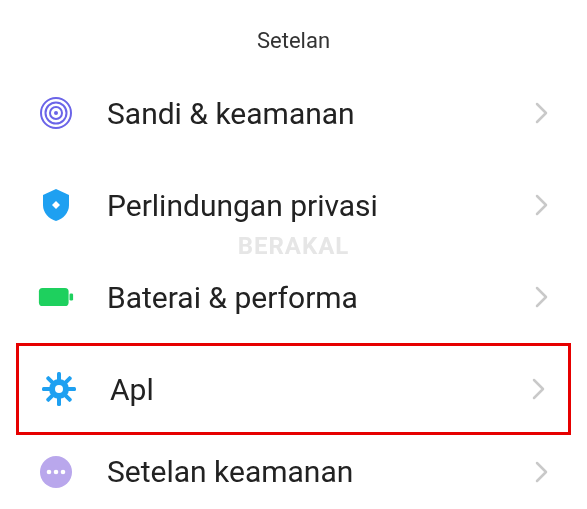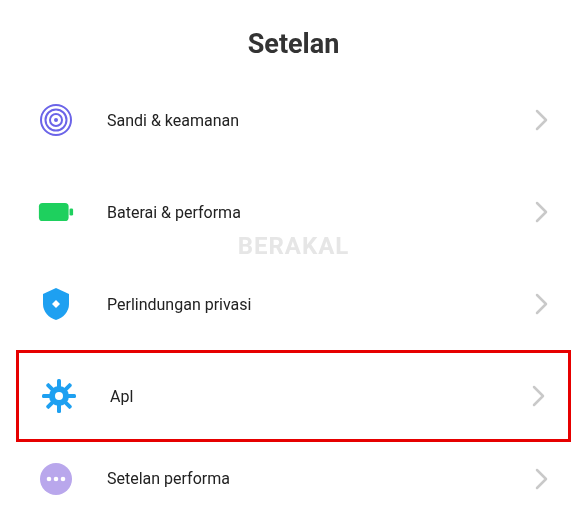--- a/index.html
+++ b/index.html
@@ -6,23 +6,23 @@
     body {
       font-family: -apple-system, BlinkMacSystemFont, "Segoe UI", Roboto, Helvetica, Arial, sans-serif;
       background: #fff;
       width: 587px;
       height: 509px;
       position: relative;
       overflow: hidden;
     }
     .page-title {
       text-align: center;
-      font-size: 27px;
+      font-size: 22px;
       color: #333;
-      font-weight: 700;
+      font-weight: 400;
       padding: 28px 0 14px 0;
     }
     .list {
       padding: 0;
     }
     .item {
       display: flex;
       align-items: center;
       height: 92px;
       padding: 0 38px 0 38px;
@@ -41,21 +41,21 @@
       width: 36px;
       height: 36px;
       display: flex;
       align-items: center;
       justify-content: center;
       margin-right: 33px;
       flex-shrink: 0;
     }
     .label {
       flex: 1;
-      font-size: 16px;
+      font-size: 30px;
       color: #222;
       font-weight: 400;
     }
     .chevron {
       flex-shrink: 0;
     }
     .watermark {
       position: absolute;
       top: 232px;
       left: 50%;
@@ -91,41 +91,41 @@
     <span class="label">Sandi &amp; keamanan</span>
     <span class="chevron">
       <svg width="14" height="24" viewBox="0 0 14 24">
           <path d="M2 3 L11 12 L2 21" stroke="#c9c9c9" stroke-width="2.5" fill="none" stroke-linecap="round" stroke-linejoin="round"></path>
         </svg>
     </span>
   </div>
 
   <div class="item">
     <span class="icon-wrap">
-      <svg width="40" height="24" viewBox="0 0 40 24">
-        <rect x="1" y="2" width="33" height="20" rx="4" fill="#1ed05e"></rect>
-        <rect x="35" y="8" width="4" height="8" rx="1.5" fill="#1ed05e"></rect>
+      <svg width="32" height="36" viewBox="0 0 32 36">
+        <path d="M16 2 L29 8 L29 18 C29 26 23 32 16 34 C9 32 3 26 3 18 L3 8 Z" fill="#1ea0f1"></path>
+        <path d="M16 14 L20 18 L16 22 L12 18 Z" fill="#fff"></path>
       </svg>
     </span>
-    <span class="label">Baterai &amp; performa</span>
+    <span class="label">Perlindungan privasi</span>
     <span class="chevron">
       <svg width="14" height="24" viewBox="0 0 14 24">
           <path d="M2 3 L11 12 L2 21" stroke="#c9c9c9" stroke-width="2.5" fill="none" stroke-linecap="round" stroke-linejoin="round"></path>
         </svg>
     </span>
   </div>
 
   <div class="item">
     <span class="icon-wrap">
-      <svg width="32" height="36" viewBox="0 0 32 36">
-        <path d="M16 2 L29 8 L29 18 C29 26 23 32 16 34 C9 32 3 26 3 18 L3 8 Z" fill="#1ea0f1"></path>
-        <path d="M16 14 L20 18 L16 22 L12 18 Z" fill="#fff"></path>
+      <svg width="40" height="24" viewBox="0 0 40 24">
+        <rect x="1" y="2" width="33" height="20" rx="4" fill="#1ed05e"></rect>
+        <rect x="35" y="8" width="4" height="8" rx="1.5" fill="#1ed05e"></rect>
       </svg>
     </span>
-    <span class="label">Perlindungan privasi</span>
+    <span class="label">Baterai &amp; performa</span>
     <span class="chevron">
       <svg width="14" height="24" viewBox="0 0 14 24">
           <path d="M2 3 L11 12 L2 21" stroke="#c9c9c9" stroke-width="2.5" fill="none" stroke-linecap="round" stroke-linejoin="round"></path>
         </svg>
     </span>
   </div>
 
   <div class="item highlighted">
     <span class="icon-wrap">
       <svg width="34" height="34" viewBox="0 0 34 34">
@@ -149,21 +149,21 @@
 
   <div class="item short">
     <span class="icon-wrap">
       <svg width="34" height="34" viewBox="0 0 34 34">
         <circle cx="17" cy="17" r="16" fill="#b9a7ec"></circle>
         <circle cx="10" cy="17" r="2.3" fill="#fff"></circle>
         <circle cx="17" cy="17" r="2.3" fill="#fff"></circle>
         <circle cx="24" cy="17" r="2.3" fill="#fff"></circle>
       </svg>
     </span>
-    <span class="label">Setelan performa</span>
+    <span class="label">Setelan keamanan</span>
     <span class="chevron">
       <svg width="14" height="24" viewBox="0 0 14 24">
           <path d="M2 3 L11 12 L2 21" stroke="#c9c9c9" stroke-width="2.5" fill="none" stroke-linecap="round" stroke-linejoin="round"></path>
         </svg>
     </span>
   </div>
 
 </div>
 
 </body></html>

